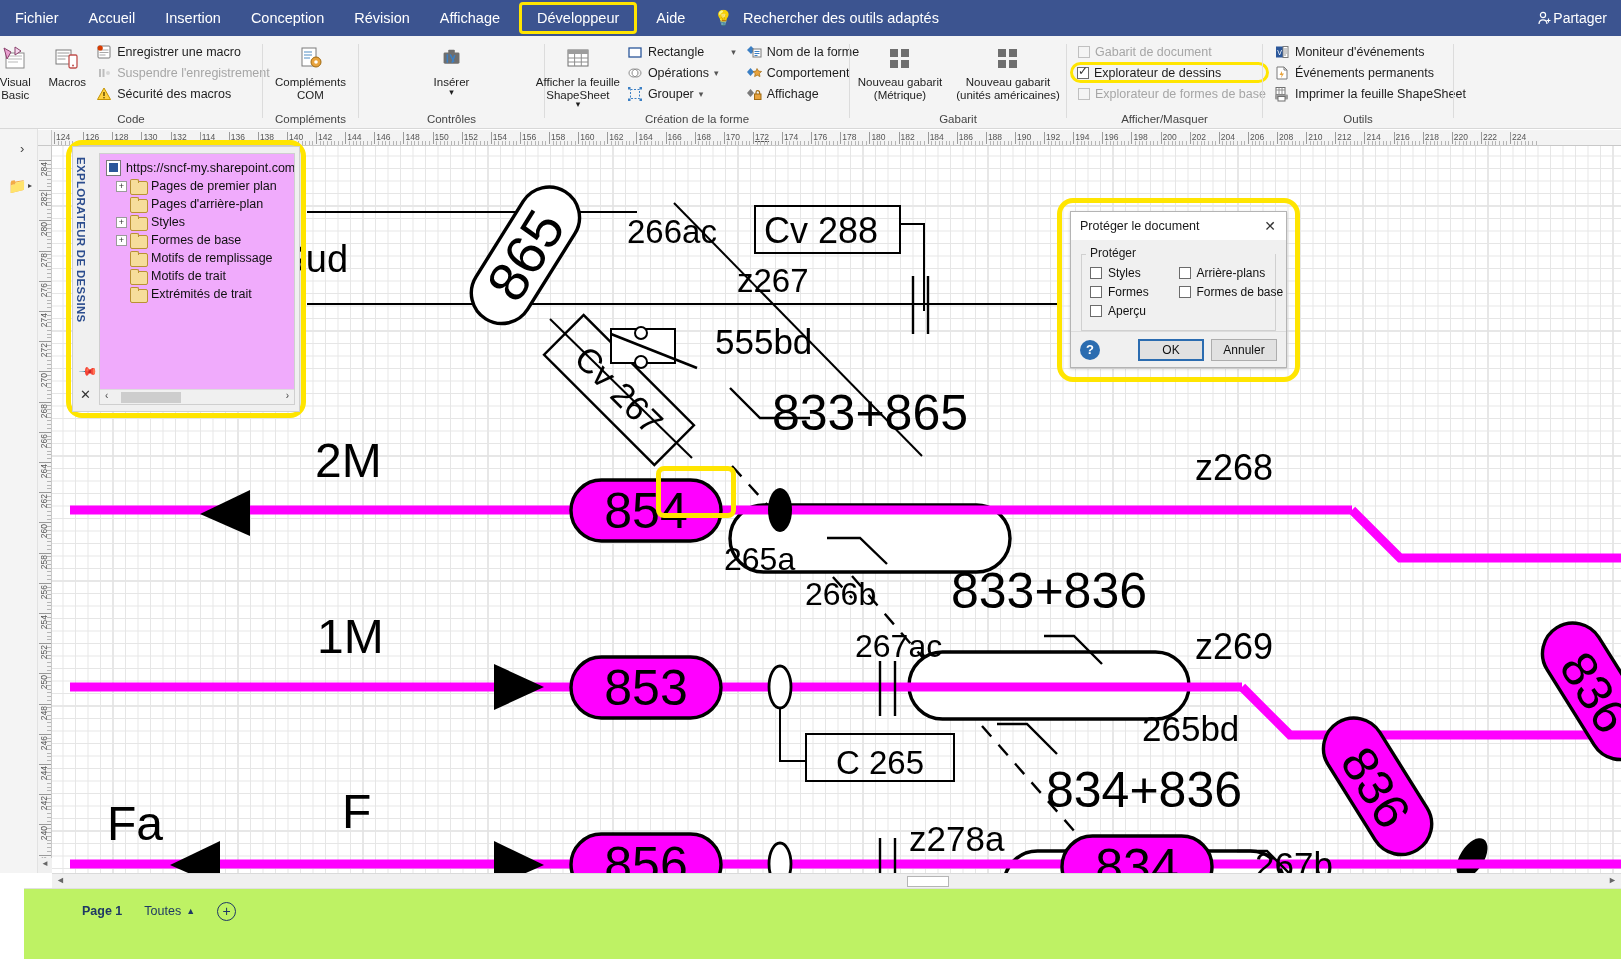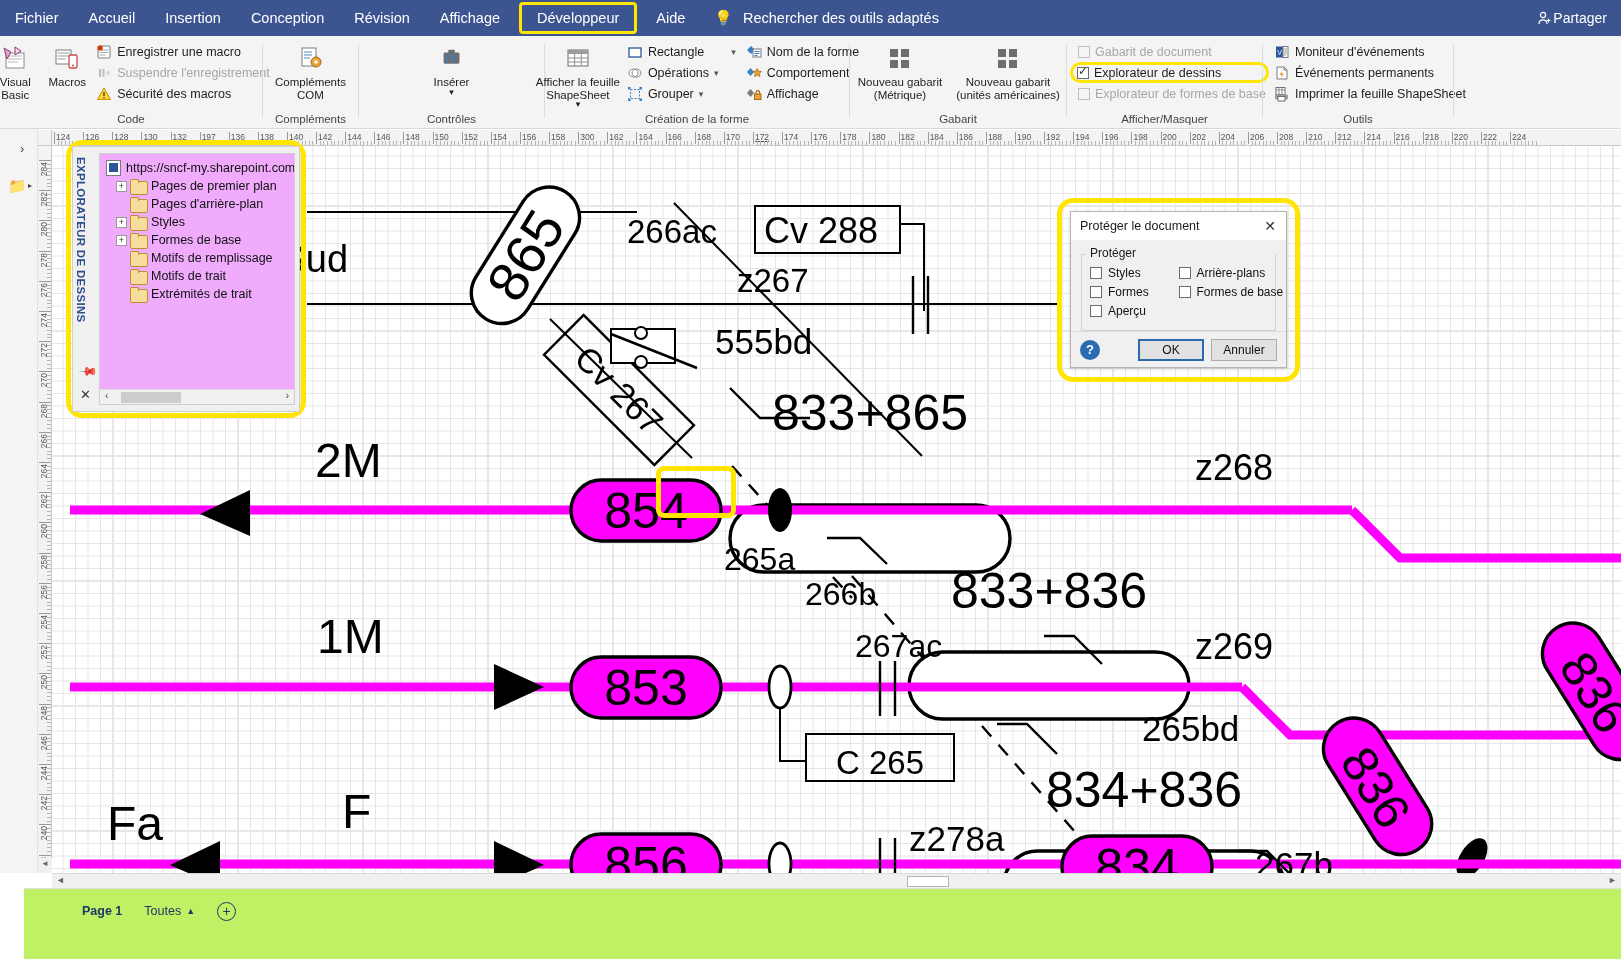--- a/index.html
+++ b/index.html
@@ -604,21 +604,21 @@
       <div class="rtick" style="left: 118.52px; top: 2px; width: 1px; height: 12px;"></div>
       <div class="rt" style="left: 120.52px; top: 2px;">132</div>
       <div class="rtick" style="left: 122.16px; top: 11px; width: 1px; height: 4px; background: rgb(181, 181, 181);"></div>
       <div class="rtick" style="left: 125.8px; top: 11px; width: 1px; height: 4px; background: rgb(181, 181, 181);"></div>
       <div class="rtick" style="left: 129.44px; top: 11px; width: 1px; height: 4px; background: rgb(181, 181, 181);"></div>
       <div class="rtick" style="left: 133.08px; top: 11px; width: 1px; height: 4px; background: rgb(181, 181, 181);"></div>
       <div class="rtick" style="left: 136.72px; top: 11px; width: 1px; height: 4px; background: rgb(181, 181, 181);"></div>
       <div class="rtick" style="left: 140.36px; top: 11px; width: 1px; height: 4px; background: rgb(181, 181, 181);"></div>
       <div class="rtick" style="left: 144px; top: 11px; width: 1px; height: 4px; background: rgb(181, 181, 181);"></div>
       <div class="rtick" style="left: 147.64px; top: 2px; width: 1px; height: 12px;"></div>
-      <div class="rt" style="left: 149.64px; top: 2px;">197</div>
+      <div class="rt" style="left: 149.64px; top: 2px;">114</div>
       <div class="rtick" style="left: 151.28px; top: 11px; width: 1px; height: 4px; background: rgb(181, 181, 181);"></div>
       <div class="rtick" style="left: 154.92px; top: 11px; width: 1px; height: 4px; background: rgb(181, 181, 181);"></div>
       <div class="rtick" style="left: 158.56px; top: 11px; width: 1px; height: 4px; background: rgb(181, 181, 181);"></div>
       <div class="rtick" style="left: 162.2px; top: 11px; width: 1px; height: 4px; background: rgb(181, 181, 181);"></div>
       <div class="rtick" style="left: 165.84px; top: 11px; width: 1px; height: 4px; background: rgb(181, 181, 181);"></div>
       <div class="rtick" style="left: 169.48px; top: 11px; width: 1px; height: 4px; background: rgb(181, 181, 181);"></div>
       <div class="rtick" style="left: 173.12px; top: 11px; width: 1px; height: 4px; background: rgb(181, 181, 181);"></div>
       <div class="rtick" style="left: 176.76px; top: 2px; width: 1px; height: 12px;"></div>
       <div class="rt" style="left: 178.76px; top: 2px;">136</div>
       <div class="rtick" style="left: 180.4px; top: 11px; width: 1px; height: 4px; background: rgb(181, 181, 181);"></div>
@@ -721,21 +721,21 @@
       <div class="rtick" style="left: 497.08px; top: 2px; width: 1px; height: 12px;"></div>
       <div class="rt" style="left: 499.08px; top: 2px;">158</div>
       <div class="rtick" style="left: 500.72px; top: 11px; width: 1px; height: 4px; background: rgb(181, 181, 181);"></div>
       <div class="rtick" style="left: 504.36px; top: 11px; width: 1px; height: 4px; background: rgb(181, 181, 181);"></div>
       <div class="rtick" style="left: 508px; top: 11px; width: 1px; height: 4px; background: rgb(181, 181, 181);"></div>
       <div class="rtick" style="left: 511.64px; top: 11px; width: 1px; height: 4px; background: rgb(181, 181, 181);"></div>
       <div class="rtick" style="left: 515.28px; top: 11px; width: 1px; height: 4px; background: rgb(181, 181, 181);"></div>
       <div class="rtick" style="left: 518.92px; top: 11px; width: 1px; height: 4px; background: rgb(181, 181, 181);"></div>
       <div class="rtick" style="left: 522.56px; top: 11px; width: 1px; height: 4px; background: rgb(181, 181, 181);"></div>
       <div class="rtick" style="left: 526.2px; top: 2px; width: 1px; height: 12px;"></div>
-      <div class="rt" style="left: 528.2px; top: 2px;">300</div>
+      <div class="rt" style="left: 528.2px; top: 2px;">160</div>
       <div class="rtick" style="left: 529.84px; top: 11px; width: 1px; height: 4px; background: rgb(181, 181, 181);"></div>
       <div class="rtick" style="left: 533.48px; top: 11px; width: 1px; height: 4px; background: rgb(181, 181, 181);"></div>
       <div class="rtick" style="left: 537.12px; top: 11px; width: 1px; height: 4px; background: rgb(181, 181, 181);"></div>
       <div class="rtick" style="left: 540.76px; top: 11px; width: 1px; height: 4px; background: rgb(181, 181, 181);"></div>
       <div class="rtick" style="left: 544.4px; top: 11px; width: 1px; height: 4px; background: rgb(181, 181, 181);"></div>
       <div class="rtick" style="left: 548.04px; top: 11px; width: 1px; height: 4px; background: rgb(181, 181, 181);"></div>
       <div class="rtick" style="left: 551.68px; top: 11px; width: 1px; height: 4px; background: rgb(181, 181, 181);"></div>
       <div class="rtick" style="left: 555.32px; top: 2px; width: 1px; height: 12px;"></div>
       <div class="rt" style="left: 557.32px; top: 2px;">162</div>
       <div class="rtick" style="left: 558.96px; top: 11px; width: 1px; height: 4px; background: rgb(181, 181, 181);"></div>

